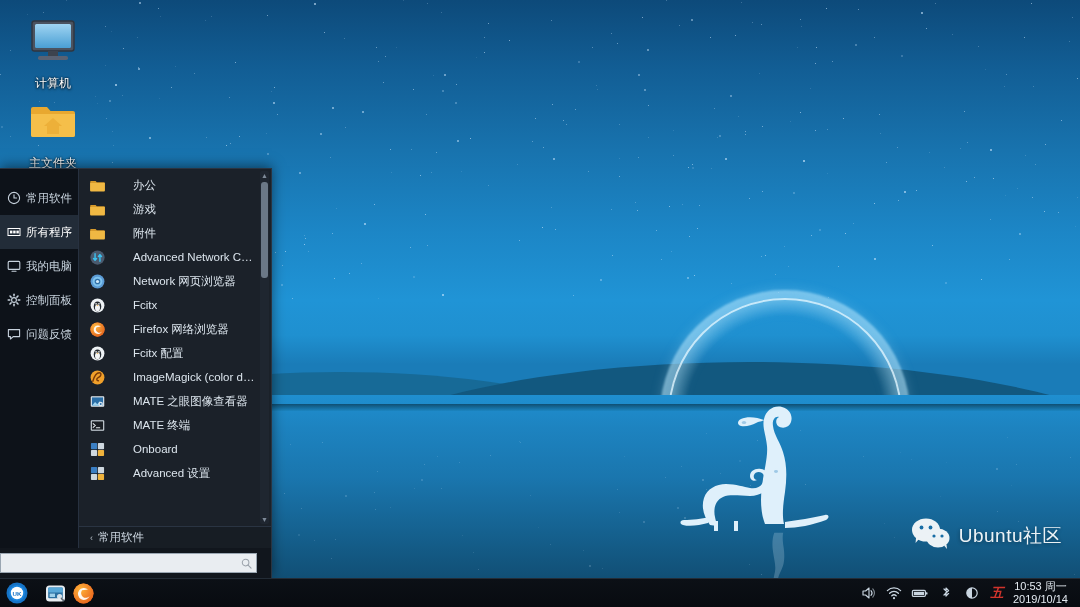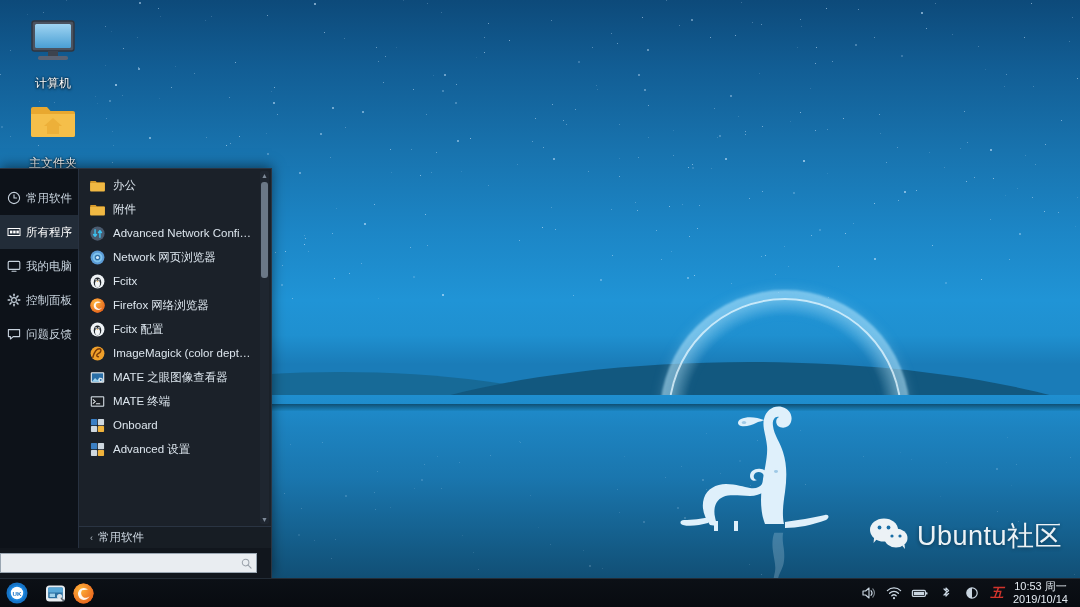--- a/index.html
+++ b/index.html
@@ -90,21 +90,21 @@
     text-shadow:0 1px 3px rgba(0,0,0,.85), 0 0 2px rgba(0,0,0,.9);
   }
 
   
   .watermark {
     position:absolute; right:18px; bottom:24px;
     display:flex; align-items:center; gap:8px;
     opacity:.92;
   }
   .watermark .wm-text {
-    color:#ffffff; font-size:27px; letter-spacing:.5px;
+    color:#ffffff; font-size:19px; letter-spacing:.5px;
     text-shadow:0 1px 4px rgba(0,0,0,.45);
   }
 
   
   #start-menu {
     position:absolute; left:0; top:168px; width:272px; height:410px;
     background:#11161d;
     border-top:1px solid #2a3441;
     border-right:1px solid #2a3441;
     display:flex; flex-direction:column;
@@ -163,21 +163,21 @@
     flex:1; position:relative; overflow:hidden; min-height:0;
   }
   .applist-inner { padding:4px 0 0 0; }
   .app-item {
     display:flex; align-items:center; gap:8px;
     height:24px; padding-left:11px; padding-right:16px;
     color:#dbe4ec; font-size:11.5px; cursor:default;
     white-space:nowrap; overflow:hidden;
   }
   .app-item .ico { width:15px; height:15px; flex:0 0 15px; display:block; }
-  .app-item .lbl { overflow:hidden; text-overflow:ellipsis; }
+  .app-item .lbl { overflow:hidden; text-overflow:ellipsis;margin-left:20px; }
 
   
   .sbar {
     position:absolute; right:2px; top:2px; width:9px; bottom:2px;
     background:#1f2630; border-radius:2px;
   }
   .sbar .arr {
     position:absolute; left:0; width:9px; height:9px;
     color:#7e8a98; font-size:7px; text-align:center; line-height:9px;
   }
@@ -800,20 +800,27 @@
                   <path d="M1 3.2h5l1.2 1.4H15a.8.8 0 0 1 .8.8v7.4a.8.8 0 0 1-.8.8H1a.8.8 0 0 1-.8-.8V4a.8.8 0 0 1 .8-.8z" fill="#d79a2b"></path>
                   <path d="M.2 5.4h15.6v8.2a.8.8 0 0 1-.8.8H1a.8.8 0 0 1-.8-.8z" fill="#f0b843"></path>
                 </svg></span>
               <span class="lbl">办公</span>
             </div>
             <div class="app-item">
               <span class="ico"><svg viewBox="0 0 16 16">
                   <path d="M1 3.2h5l1.2 1.4H15a.8.8 0 0 1 .8.8v7.4a.8.8 0 0 1-.8.8H1a.8.8 0 0 1-.8-.8V4a.8.8 0 0 1 .8-.8z" fill="#d79a2b"></path>
                   <path d="M.2 5.4h15.6v8.2a.8.8 0 0 1-.8.8H1a.8.8 0 0 1-.8-.8z" fill="#f0b843"></path>
                 </svg></span>
+              <span class="lbl">游戏</span>
+            </div>
+            <div class="app-item">
+              <span class="ico"><svg viewBox="0 0 16 16">
+                  <path d="M1 3.2h5l1.2 1.4H15a.8.8 0 0 1 .8.8v7.4a.8.8 0 0 1-.8.8H1a.8.8 0 0 1-.8-.8V4a.8.8 0 0 1 .8-.8z" fill="#d79a2b"></path>
+                  <path d="M.2 5.4h15.6v8.2a.8.8 0 0 1-.8.8H1a.8.8 0 0 1-.8-.8z" fill="#f0b843"></path>
+                </svg></span>
               <span class="lbl">附件</span>
             </div>
             <div class="app-item">
               <span class="ico"><svg viewBox="0 0 16 16">
                   <circle cx="8" cy="8" r="7.6" fill="#4a5a6e"></circle>
                   <path d="M5.4 4 v7 M5.4 11 l-1.6-2 M5.4 11 l1.6-2" stroke="#3cc1f0" stroke-width="1.5" fill="none" stroke-linecap="round"></path>
                   <path d="M10.6 12 V5 M10.6 5 l-1.6 2 M10.6 5 l1.6 2" stroke="#3cc1f0" stroke-width="1.5" fill="none" stroke-linecap="round"></path>
                 </svg></span>
               <span class="lbl">Advanced Network Configu...</span>
             </div>

